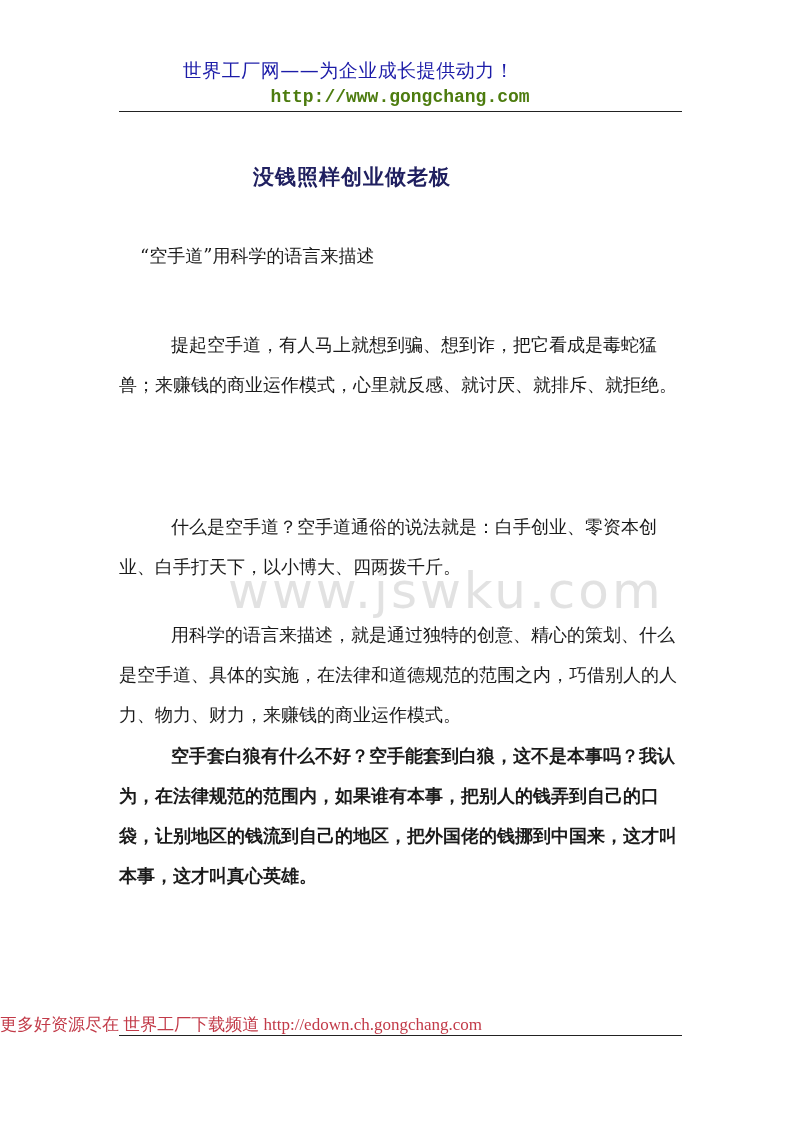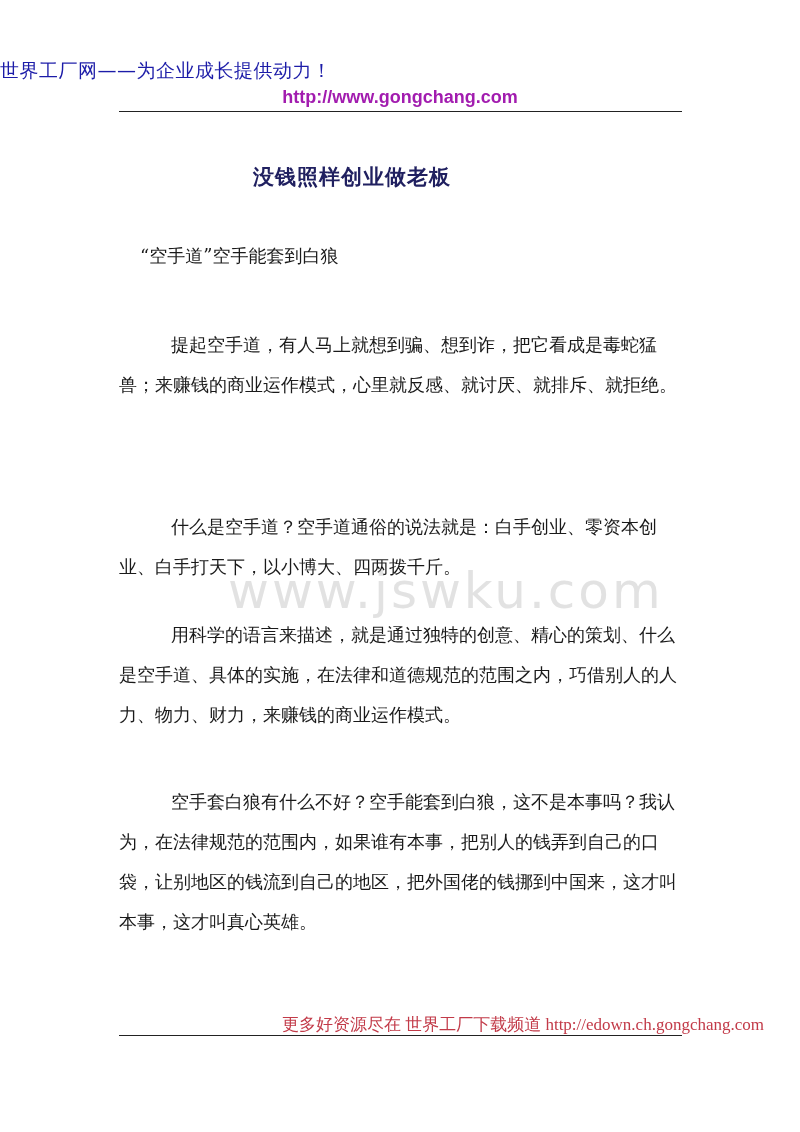--- a/index.html
+++ b/index.html
@@ -1,49 +1,49 @@
 <!DOCTYPE html>
 <html><head>
   <meta charset="utf-8">
   <style>
     html, body { margin: 0; padding: 0; background: #ffffff; }
     body { width: 800px; height: 1132px; position: relative; overflow: hidden;
            font-family: "DejaVu Serif", "Liberation Serif", serif; color: #111; }
-    .hdr1 { position: absolute; top: 58px; left: 0; width: 673px; text-align: left;
+    .hdr1 { position: absolute; top: 58px; left: 12px; width: 673px; text-align: center;
             font-family: "DejaVu Sans", sans-serif; font-size: 19px; color: #1c1ca8; letter-spacing: 0.5px; }
     .hdr2 { position: absolute; top: 87px; left: 0; width: 800px; text-align: center;
-            font-family: Liberation Sans, sans-serif; font-weight: bold; font-size: 18px; color: #a21caf; }
+            font-family: Liberation Mono, monospace; font-weight: bold; font-size: 18px; color: #4d7c0f; }
     .rule { position: absolute; left: 119px; width: 563px; height: 1px; background: #222; }
     .rule.top { top: 111px; }
     .rule.bottom { top: 1035px; }
     .title { position: absolute; top: 163px; left: 0; width: 704px; text-align: center;
              font-family: "DejaVu Sans", sans-serif; font-weight: bold; font-size: 21px; color: #202060; letter-spacing: 1px; }
     .subhead { position: absolute; top: 244px; left: 140px; font-size: 18px; color: #1a1a1a; }
     .p { position: absolute; left: 119px; width: 565px; font-size: 18px; line-height: 40px; color: #1a1a1a; text-indent: 52px; }
     .p1 { top: 325px; }
     .p2 { top: 507px; }
     .p3 { top: 615px; }
-    .p4 { top: 782px; }
+    .p4 { top: 736px; font-weight: bold; }
     .watermark { position: absolute; top: 522px; left: 228px; font-family: "DejaVu Sans", sans-serif;
                  font-size: 50px; color: rgba(150,150,150,0.28); letter-spacing: 3px; pointer-events: none; margin-top: 40px; }
-    .footer { position: absolute; top: 1013px; left: 0; width: 764px; text-align: right;
+    .footer { position: absolute; top: 1013px; left: 0; width: 764px; text-align: left;
               font-family: "Liberation Serif", serif; font-size: 17px; color: #c23a48; }
   </style>
 </head>
 <body>
 
 <div>
   <div class="hdr1">世界工厂网——为企业成长提供动力！</div>
   <div class="hdr2">http://www.gongchang.com</div>
   <div class="rule top"></div>
 </div>
 
 <div class="title">没钱照样创业做老板</div>
 
-<div class="subhead">“空手道”空手能套到白狼</div>
+<div class="subhead">“空手道”用科学的语言来描述</div>
 
 <div class="p p1">提起空手道，有人马上就想到骗、想到诈，把它看成是毒蛇猛兽；来赚钱的商业运作模式，心里就反感、就讨厌、就排斥、就拒绝。</div>
 <div class="p p2">什么是空手道？空手道通俗的说法就是：白手创业、零资本创业、白手打天下，以小博大、四两拨千斤。</div>
 <div class="watermark">www.jswku.com</div>
 <div class="p p3">用科学的语言来描述，就是通过独特的创意、精心的策划、什么是空手道、具体的实施，在法律和道德规范的范围之内，巧借别人的人力、物力、财力，来赚钱的商业运作模式。</div>
 <div class="p p4">空手套白狼有什么不好？空手能套到白狼，这不是本事吗？我认为，在法律规范的范围内，如果谁有本事，把别人的钱弄到自己的口袋，让别地区的钱流到自己的地区，把外国佬的钱挪到中国来，这才叫本事，这才叫真心英雄。</div>
 
 <div>
   <div class="footer">更多好资源尽在  世界工厂下载频道  http://edown.ch.gongchang.com</div>
   <div class="rule bottom"></div>

